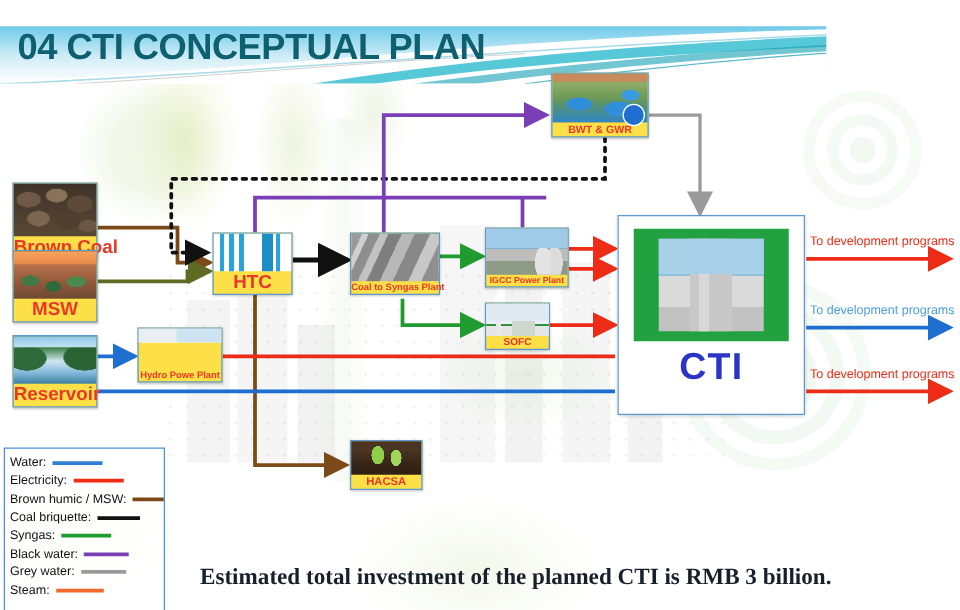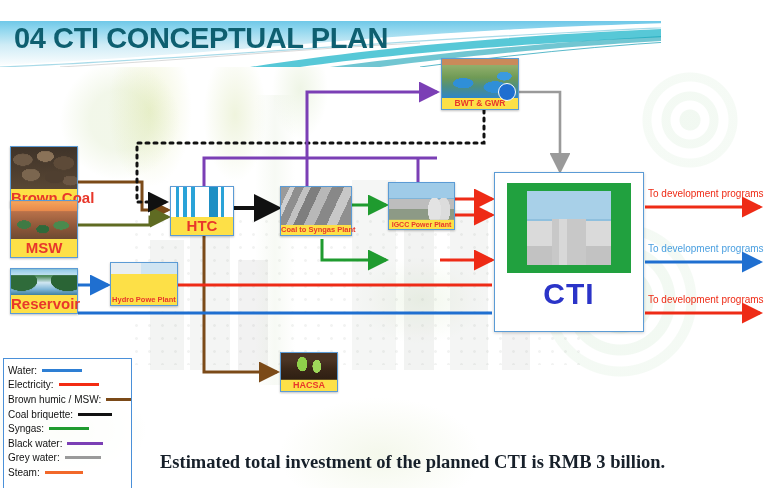--- a/index.html
+++ b/index.html
@@ -230,21 +230,21 @@
   <div class="node" style="left:10px;top:146px;width:68px;height:62px;">
     <div class="thumb t-coal"></div>
     <div class="cap">Brown Coal</div>
   </div>
 
   <div class="node" style="left:10px;top:200px;width:68px;height:58px;">
     <div class="thumb t-msw"></div>
     <div class="cap">MSW</div>
   </div>
 
-  <div class="node" style="left:10px;top:268px;width:68px;height:46px;align-items:flex-end;">
+  <div class="node" style="left:10px;top:268px;width:68px;height:58px;align-items:flex-end;">
     <div class="thumb t-res"></div>
     <div class="cap">Reservoir</div>
   </div>
 
   <div class="node" style="left:110px;top:262px;width:68px;height:44px;gap:21px;">
     <div class="thumb t-hydro"></div>
     <div class="cap" style="font-size:7.5px;">Hydro Powe Plant</div>
   </div>
 
   <div class="node" style="left:170px;top:186px;width:64px;height:50px;">
@@ -255,20 +255,24 @@
   <div class="node" style="left:280px;top:186px;width:72px;height:50px;">
     <div class="thumb t-syn"></div>
     <div class="cap" style="font-size:7.5px;">Coal to Syngas Plant</div>
   </div>
 
   <div class="node" style="left:388px;top:182px;width:67px;height:48px;">
     <div class="thumb t-igcc"></div>
     <div class="cap" style="font-size:7px;">IGCC Power Plant</div>
   </div>
 
+  <div class="node" style="left:388px;top:242px;width:52px;height:38px;">
+    <div class="thumb t-sofc"></div>
+    <div class="cap" style="font-size:8px;">SOFC</div>
+  </div>
 
   <div class="node" style="left:441px;top:58px;width:78px;height:52px;">
     <div class="thumb t-bwt">
       <div style="position:relative;left:56px;top:24px;width:16px;height:16px;border-radius:50%;background:#1f6fd0;border:1px solid #fff;"></div>
     </div>
     <div class="cap" style="font-size:8.5px;">BWT &amp; GWR</div>
   </div>
 
   <div class="node" style="left:280px;top:352px;width:58px;height:40px;">
     <div class="thumb t-hacsa"></div>

